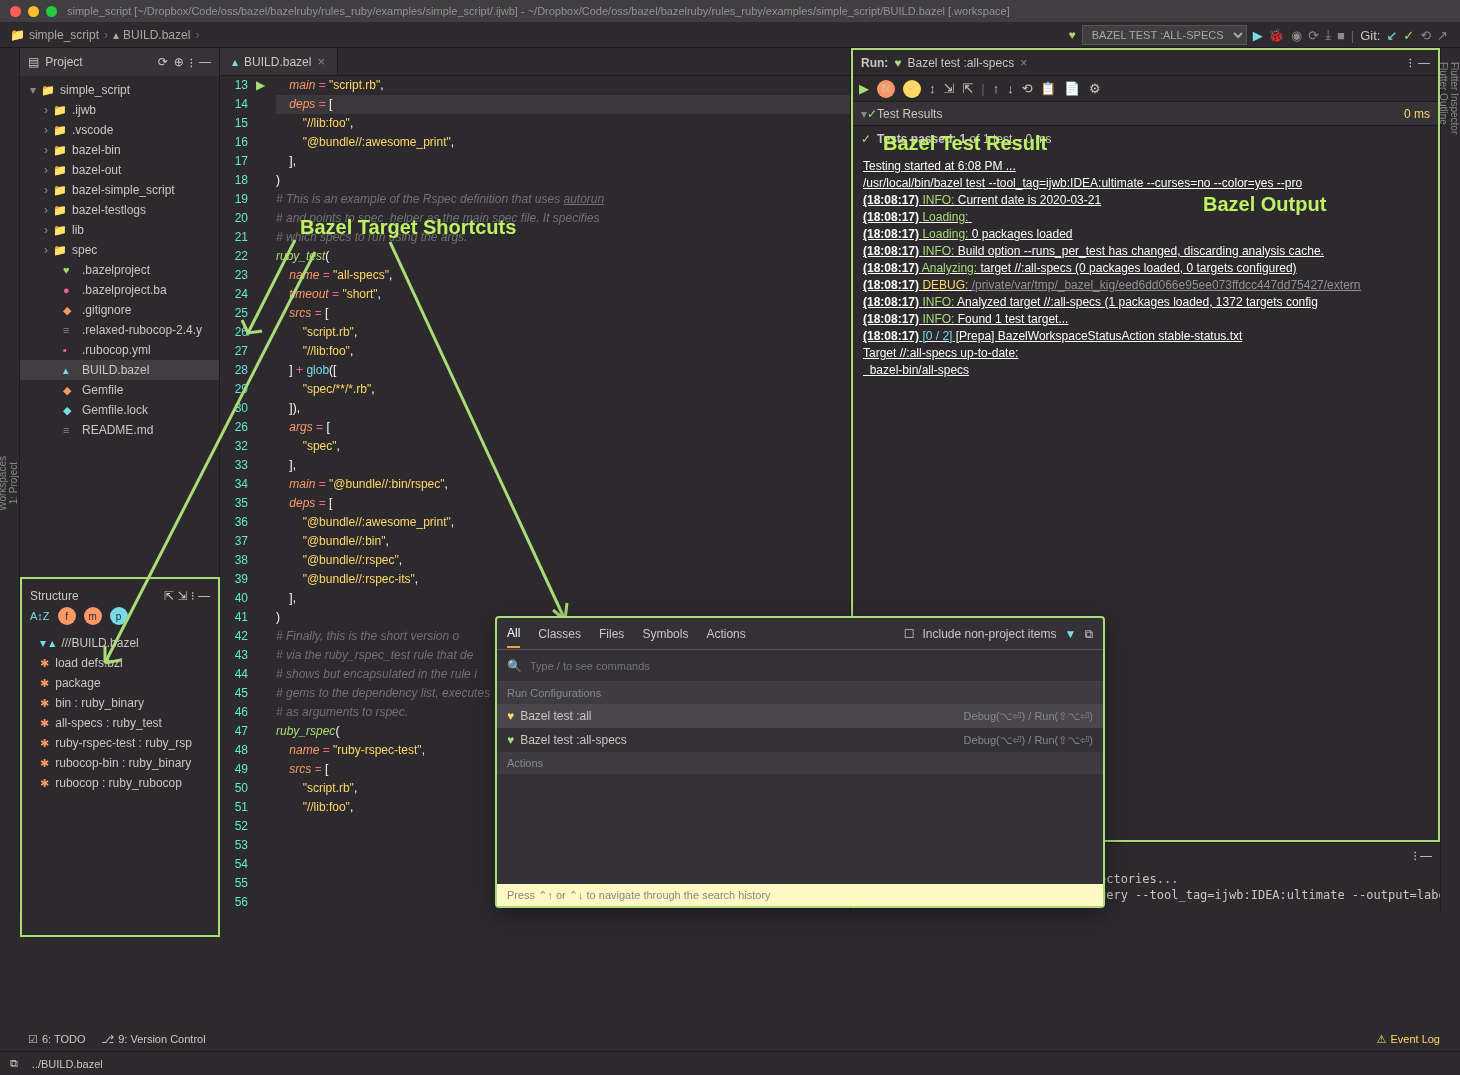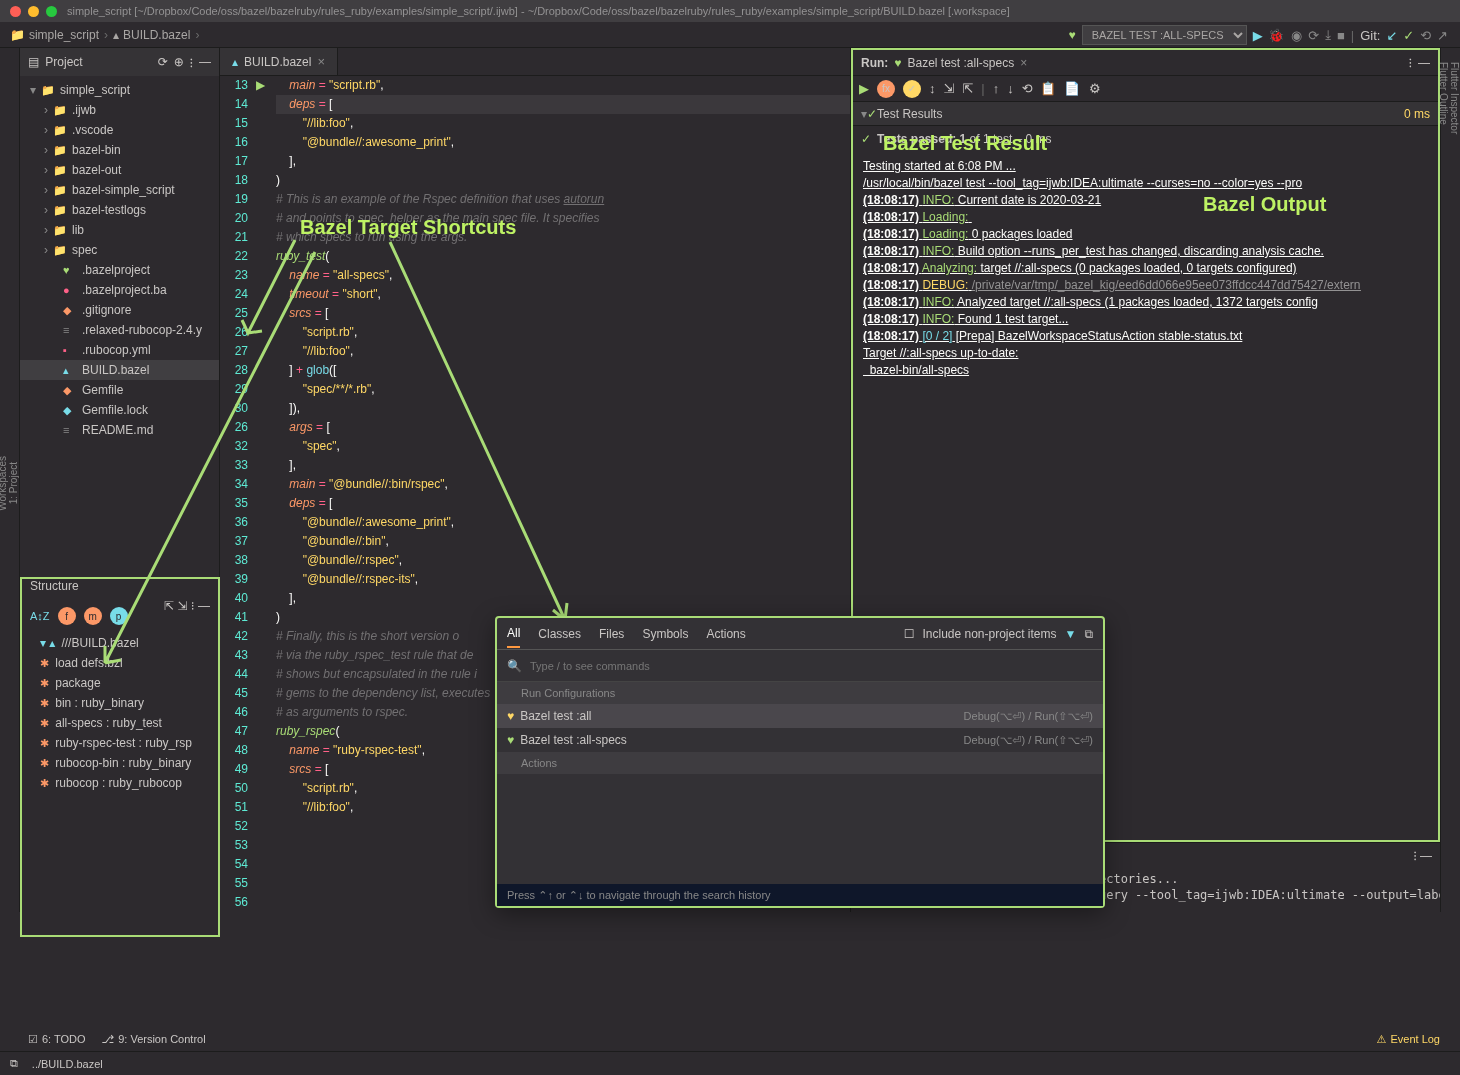--- a/index.html
+++ b/index.html
@@ -67,41 +67,41 @@
 
 .bazel-console { height: 70px; background: #2d2a2e; border-top: 1px solid #1c1c1c; }
 .bc-hd { height: 24px; display: flex; align-items: center; padding: 0 8px; font-size: 12px; }
 .bc-body { font-family: Menlo, monospace; font-size: 12px; padding: 4px 24px; white-space: pre; line-height: 16px; }
 
 .status-bar { position: absolute; bottom: 0; left: 0; right: 0; height: 24px; background: #2d2a2e; border-top: 1px solid #1c1c1c; display: flex; align-items: center; padding: 0 10px; font-size: 11px; gap: 14px; }
 .status-right { margin-left: auto; display: flex; gap: 12px; align-items: center; }
 .status-ind { width: 8px; height: 8px; border-radius: 50%; background: #ffd866; }
 
 .structure-panel { position: absolute; left: 20px; top: 577px; width: 200px; height: 360px; background: #2d2a2e; border: 2px solid #a9dc76; z-index: 4; }
-.struct-hd { height: 24px; display: flex; align-items: flex-start; padding: 0 8px; gap: 6px; font-size: 12px; flex-direction: column; }
+.struct-hd { height: 24px; display: flex; align-items: flex-end; padding: 0 8px; font-size: 12px; }
 .struct-tb { height: 26px; display: flex; align-items: center; padding: 0 8px; gap: 8px; }
 .struct-tb .az { color: #78dce8; font-size: 11px; }
 .struct-tb .bico { width: 18px; height: 18px; border-radius: 50%; background: #fc9867; display: flex; align-items: center; justify-content: center; font-size: 10px; color: #2d2a2e; }
 .struct-list { padding: 4px 6px; font-size: 12px; }
 .struct-list .it { height: 20px; display: flex; align-items: center; gap: 6px; padding-left: 12px; }
 .struct-list .ico { color: #fc9867; font-size: 11px; }
 
 .search-pop { position: absolute; left: 495px; top: 616px; width: 610px; background: #333135; border: 2px solid #a9dc76; border-radius: 4px; z-index: 10; font-size: 12px; box-shadow: 0 6px 24px rgba(0,0,0,.4); }
 .sp-tabs { height: 32px; display: flex; align-items: center; padding: 0 10px; gap: 18px; border-bottom: 1px solid #555; }
 .sp-tab { color: #c9c6c4; cursor: pointer; }
 .sp-tab.active { color: #fcfcfa; border-bottom: 2px solid #ff9940; padding-bottom: 6px; margin-top: 6px; }
 .sp-right { margin-left: auto; display: flex; gap: 8px; align-items: center; }
 .sp-input { height: 32px; display: flex; align-items: center; padding: 0 10px; gap: 8px; border-bottom: 1px solid #444; }
 .sp-input input { background: transparent; border: none; color: #fcfcfa; font-size: 13px; flex: 1; outline: none; }
 .sp-sh { color: #767676; font-size: 11px; }
-.sp-cat { height: 22px; background: #3e3c40; color: #888; padding: 0 24px; display: flex; align-items: center; font-size: 11px; }
+.sp-cat { height: 22px; background: #3e3c40; color: #888; padding: 0 10px; display: flex; align-items: center; font-size: 11px; }
 .sp-item { height: 24px; display: flex; align-items: center; padding: 0 10px; gap: 6px; }
 .sp-item.sel { background: #4a474c; }
 .sp-item .hint { margin-left: auto; color: #888; font-size: 11px; }
-.sp-foot { height: 22px; background: #0f172a; color: #888; padding: 0 10px; display: flex; align-items: center; font-size: 11px; }
+.sp-foot { height: 22px; background: #fef9c3; color: #888; padding: 0 10px; display: flex; align-items: center; font-size: 11px; }
 
 .annotation { position: absolute; color: #bef264; font-weight: 600; font-size: 20px; z-index: 5; pointer-events: none; }
 .arrow-svg { position: absolute; z-index: 6; pointer-events: none; }
 
 .bottom-tabs { position: absolute; bottom: 24px; left: 20px; height: 24px; display: flex; align-items: center; gap: 16px; font-size: 11px; padding-left: 8px; }
 .bottom-tabs .bt { display: flex; align-items: center; gap: 4px; cursor: pointer; }
 .event-log { position: absolute; bottom: 24px; right: 20px; height: 24px; display: flex; align-items: center; gap: 4px; font-size: 11px; color: #ffd866; }
 </style>
 </head>
 <body>

